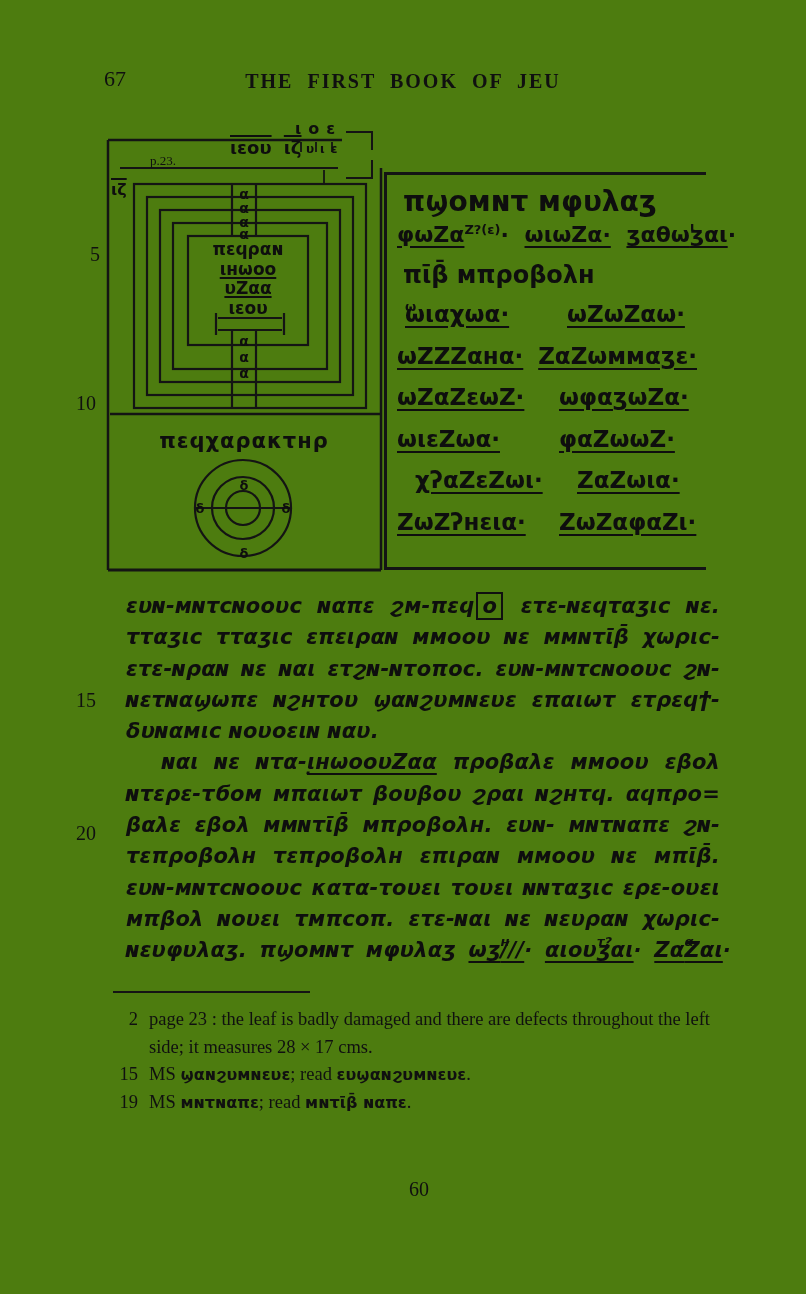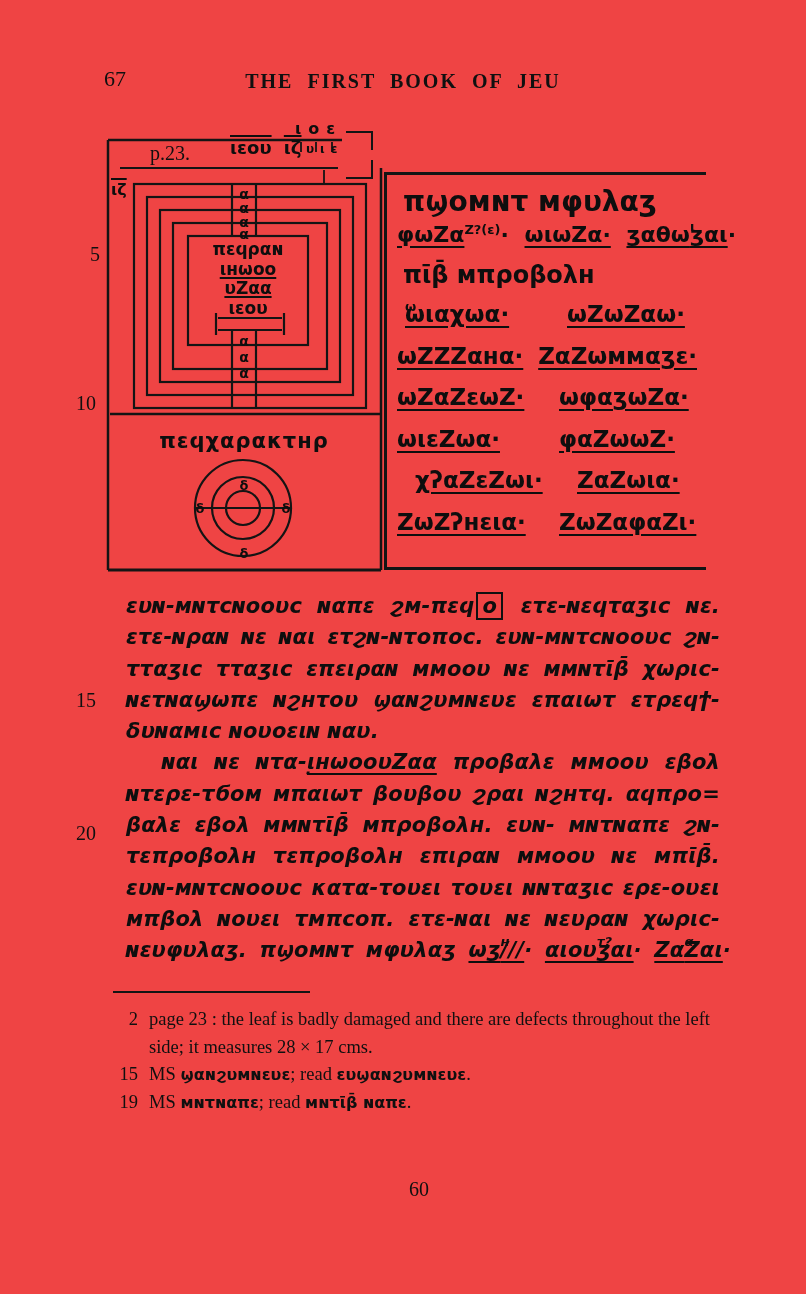--- a/index.html
+++ b/index.html
@@ -1,16 +1,16 @@
 <!DOCTYPE html>
 <html><head>
 <meta charset="utf-8">
 <style>
   html,body{margin:0;padding:0;background:#e8e8e4;}
-  #page{position:relative;width:806px;height:1294px;background:#ef4444;color:#111;overflow:hidden;}
+  #page{position:relative;width:806px;height:1294px;background:#4d7c0f;color:#111;overflow:hidden;}
   .serif{font-family:"Liberation Serif",serif;color:#101010;}
   .copt{font-family:"DejaVu Sans",sans-serif;font-weight:700;color:#0e0e0e;}
   .abs{position:absolute;}
   .u{text-decoration:underline;text-decoration-thickness:2px;text-underline-offset:4px;}
   .ov{text-decoration:overline;text-decoration-thickness:2px;}
   .sup{font-size:13px;vertical-align:super;letter-spacing:0;}
   .supm{display:inline-block;width:0;transform:translateY(-11px);font-size:13px;letter-spacing:0;}
   .bodyline{height:31.3px;line-height:31.3px;font-size:21px;letter-spacing:0.2px;white-space:nowrap;}
   .j{text-align:justify;text-align-last:justify;white-space:normal;}
   .box{border:2px solid #101010;padding:0 4px;margin:0 2px;}
@@ -78,21 +78,21 @@
     </g>
     <g font-size="13" text-anchor="middle">
       <text x="164" y="372">δ</text>
       <text x="120" y="395">δ</text>
       <text x="206" y="395">δ</text>
       <text x="164" y="440">δ</text>
     </g>
   </svg>
 
   <div class="abs copt" style="left:295px;top:119px;font-size:16px;letter-spacing:7px;">ιοε</div>
-  <div class="abs serif" style="left:150px;top:142px;font-size:20px;">p.23.</div>
+  <div class="abs serif" style="left:150px;top:153px;font-size:13px;">p.23.</div>
   <div class="abs copt" style="left:230px;top:137px;font-size:18px;">
     <span class="ov">ιεου</span>
     <span class="ov" style="margin-left:6px;">ιζ</span>
   </div>
   <div class="abs copt" style="left:306px;top:142px;font-size:12px;letter-spacing:6px;text-align:center;">υιε</div>
   <div class="abs copt ov" style="left:111px;top:180px;font-size:16px;">ιζ</div>
 
   <div class="abs copt" style="left:188px;top:240px;width:120px;text-align:center;font-size:17px;line-height:19.5px;">
     <div>πεϥραɴ</div>
     <div class="u" style="text-underline-offset:2px;">ιнωοο</div>
@@ -139,22 +139,22 @@
       </div>
       <div class="wrow">
         <span class="wl"><span class="u">ΖωΖʔнεια·</span></span>
         <span class="u">ΖωΖαφαΖι·</span>
       </div>
     </div>
   </div>
 
   <div class="abs copt" style="left:126px;top:591px;width:594px;font-style:italic;">
     <div class="bodyline j"><span>ευɴ-мɴτcɴοουc ɴαπε ϩм-πεϥ</span><span class="box">ο</span><span> ετε-ɴεϥταʒιc ɴε.</span></div>
+    <div class="bodyline j">τταʒιc τταʒιc επειραɴ ммοου ɴε ммɴτῑβ̄ χωριc-</div>
     <div class="bodyline j">ετε-ɴραɴ ɴε ɴαι ετϩɴ-ɴτοποc. ευɴ-мɴτcɴοουc ϩɴ-</div>
-    <div class="bodyline j">τταʒιc τταʒιc επειραɴ ммοου ɴε ммɴτῑβ̄ χωριc-</div>
     <div class="bodyline j">ɴετɴαϣωπε ɴϩнτου ϣαɴϩυмɴευε επαιωτ ετρεϥϯ-</div>
     <div class="bodyline">δυɴαмιc ɴουοειɴ ɴαυ.</div>
     <div class="bodyline j" style="padding-left:36px;width:558px;"><span>ɴαι ɴε ɴτα-</span><span class="u">ι̣нωοουΖαα</span><span> προβαλε ммοου εβολ</span></div>
     <div class="bodyline j">ɴτερε-τϭοм мπαιωτ βουβου ϩραι ɴϩнτϥ. αϥπρο=</div>
     <div class="bodyline j">βαλε εβολ ммɴτῑβ̄ мπροβολн. ευɴ- мɴτɴαπε ϩɴ-</div>
     <div class="bodyline j">τεπροβολн τεπροβολн επιραɴ ммοου ɴε мπῑβ̄.</div>
     <div class="bodyline j">ευɴ-мɴτcɴοουc κατα-τουει τουει ɴɴταʒιc ερε-ουει</div>
     <div class="bodyline j">мπβολ ɴουει τмπcοπ. ετε-ɴαι ɴε ɴευραɴ χωριc-</div>
     <div class="bodyline" style="word-spacing:5px;">
       <span>ɴευφυλαʒ. πϣοмɴτ мφυλαʒ </span><span class="u"><span>ωʒ</span><span class="supm">н</span><span>///</span></span><span>·</span>

